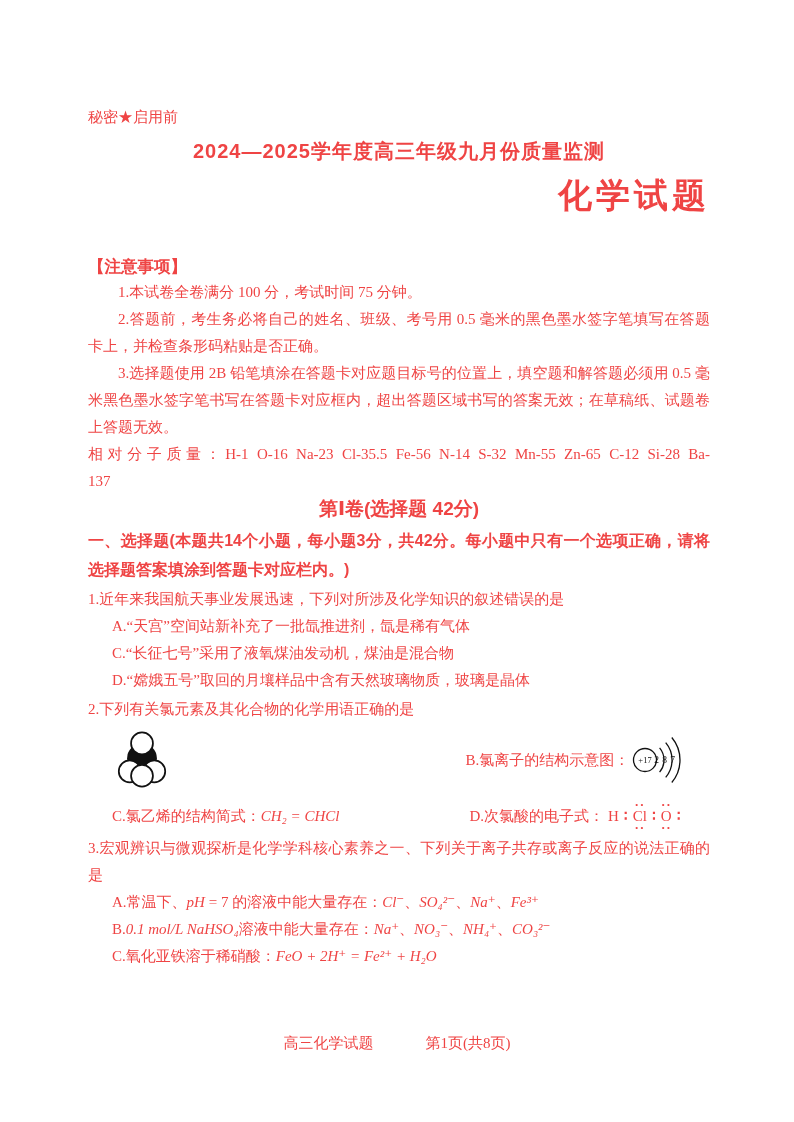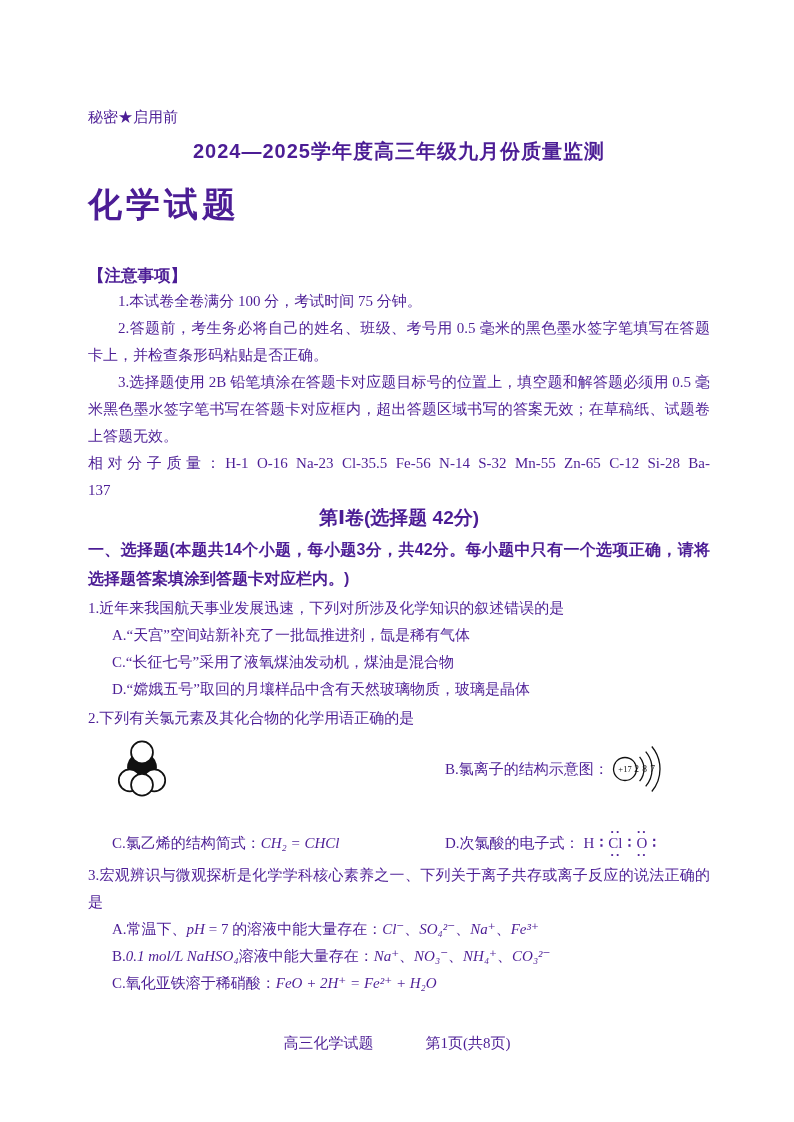--- a/index.html
+++ b/index.html
@@ -2,39 +2,39 @@
 <html><head>
 <meta charset="utf-8">
 <style>
   * { margin:0; padding:0; box-sizing:border-box; }
   html,body { background:#e9e9e9; }
   .page {
     position:relative;
     width:794px; height:1122px;
     margin:0 auto;
     background:#ffffff;
-    color:#4c1d95;
+    color:#ef4444;
     font-family:"Liberation Serif","DejaVu Serif",serif;
     font-size:15px;
     line-height:27px;
     padding:104px 84px 6px 88px;
     overflow:hidden;
   }
   .classification { font-size:15px; }
   .exam-session {
     margin-top:7px;
     text-align:center;
     font-family:"Liberation Sans","DejaVu Sans",sans-serif;
     font-weight:bold;
     font-size:20px; line-height:26px;
     letter-spacing:1px;
   }
   .subject-title {
-    margin-top:18px;
-    text-align:left;
+    margin-top:9px;
+    text-align:right;
     font-family:"Liberation Sans","DejaVu Sans",sans-serif;
     font-weight:bold;
     font-size:34px; line-height:44px;
     letter-spacing:4px;
   }
   .notice-heading {
     margin-top:36px;
     font-family:"Liberation Sans","DejaVu Sans",sans-serif;
     font-weight:bold;
     font-size:16.5px; line-height:26px;
@@ -52,23 +52,23 @@
     font-family:"Liberation Sans","DejaVu Sans",sans-serif;
     font-weight:bold;
     font-size:16px; line-height:29px;
     text-align:justify;
   }
   .q-stem { margin-top:2px; text-align:justify; }
   .opt { padding-left:24px; }
   .fml { font-style:italic; }
   .opt-row { display:flex; align-items:center; }
   .opt-col-left { width:357px; padding-left:24px; display:flex; align-items:center; }
-  .opt-col-right { flex:1; display:flex; align-items:center; }
+  .opt-col-right { flex:1; display:flex; align-items:center;justify-content:center; }
   .row-models { min-height:74px; }
-  .row-formulas { min-height:34px; margin-top:20px; }
+  .row-formulas { min-height:34px; margin-top:2px; }
   .mol-svg { vertical-align:middle; margin-left:2px; }
   
   .ed { display:inline-flex; align-items:center; margin-left:4px; }
   .ed-colon { margin:0 5px; font-weight:bold; }
   .ed-stack { display:inline-flex; flex-direction:column; align-items:center; }
   .ed-dots { font-size:13px; line-height:7px; letter-spacing:1px; font-weight:bold; }
   .ed-atom { line-height:16px; }
   .q3-optD { text-indent:24px; text-align:justify; }
   .page-footer {
     position:absolute; top:1030px; left:0; right:0;

